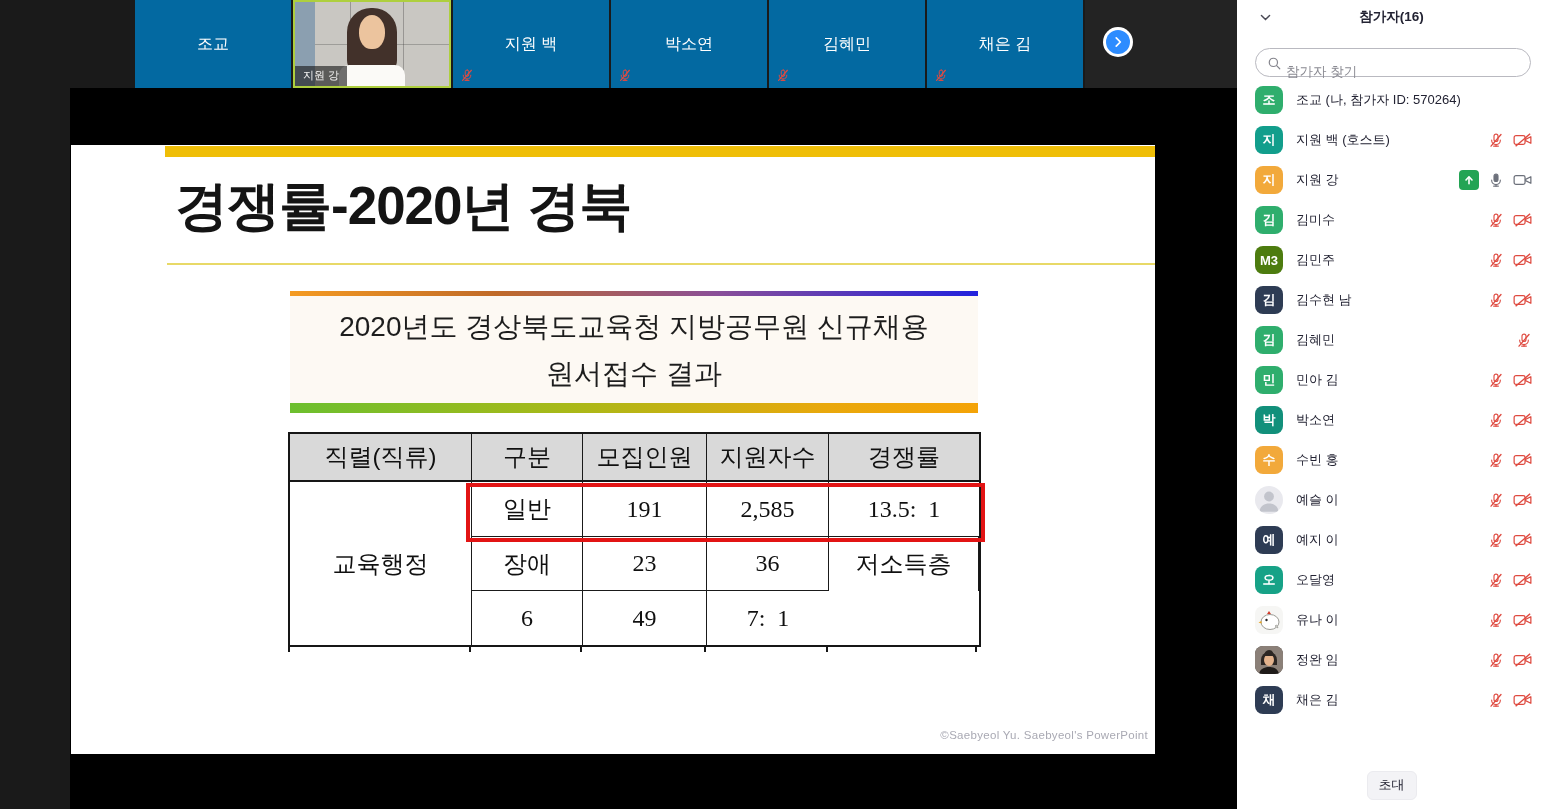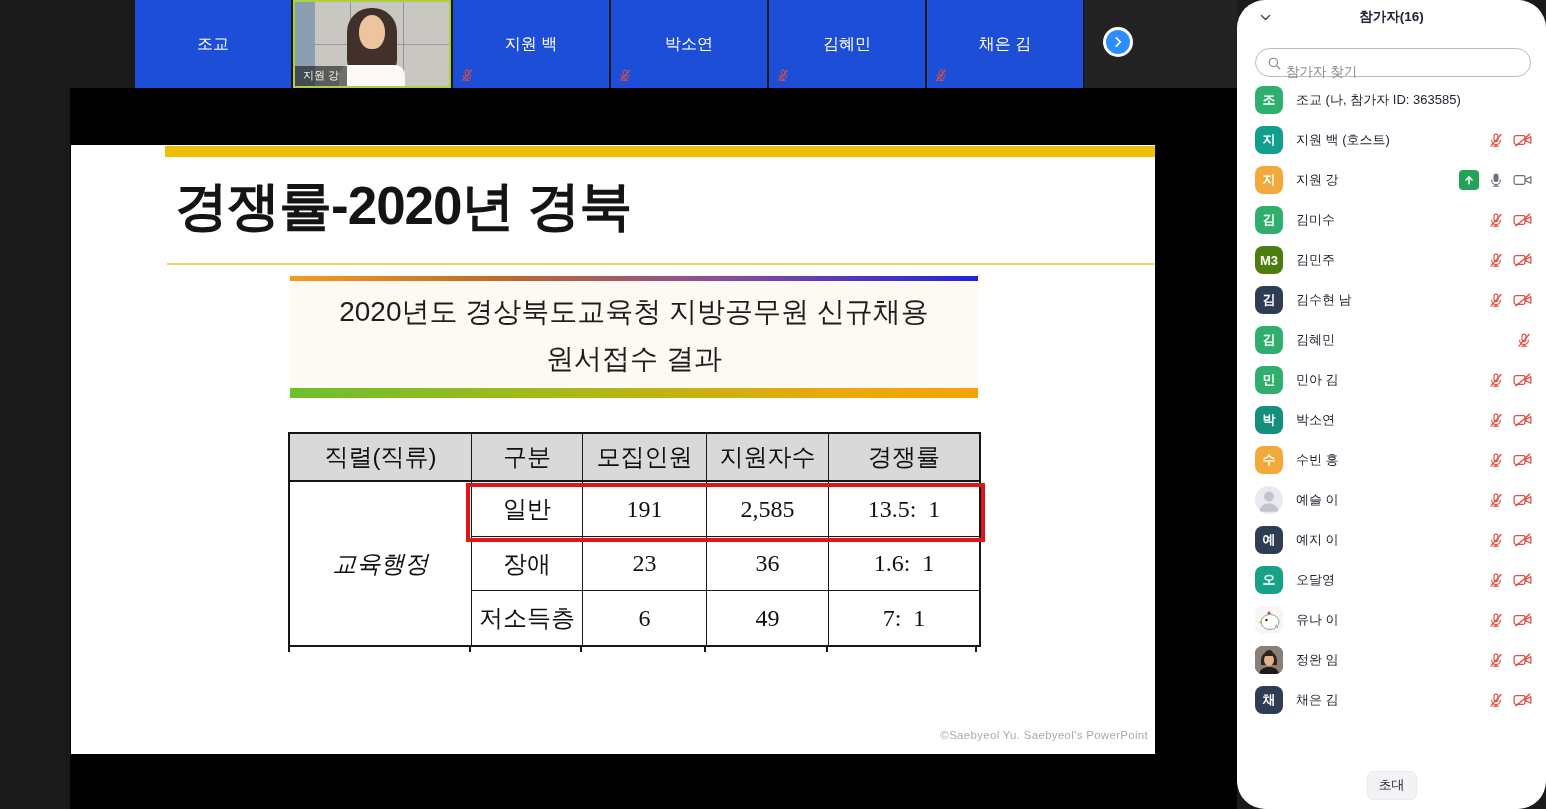--- a/index.html
+++ b/index.html
@@ -4,21 +4,21 @@
 <style>
   * { margin:0; padding:0; box-sizing:border-box; }
   html,body { background:#000; }
   .app { position:relative; width:1546px; height:809px; background:#1a1a1a; overflow:hidden;
          font-family:"Liberation Sans","DejaVu Sans",sans-serif; }
 
   
   .strip { position:absolute; left:0; top:0; width:1237px; height:88px; background:#1a1a1a; }
   .strip-right { position:absolute; left:1085px; top:0; width:152px; height:88px; background:#232323; }
   .tiles { position:absolute; left:135px; top:0; height:88px; display:flex; gap:2px; }
-  .tile { position:relative; width:156px; height:88px; background:#1d4ed8; display:flex; align-items:center; justify-content:center; flex:none; }
+  .tile { position:relative; width:156px; height:88px; background:#0369a1; display:flex; align-items:center; justify-content:center; flex:none; }
   .tile-name { color:#ffffff; font-size:16px; }
   .tile-mic { position:absolute; left:7px; bottom:5px; line-height:0; }
   .tile.video { width:158px; border:2px solid #aecf3e; overflow:hidden; }
   .v-bg { position:absolute; inset:0; background:linear-gradient(90deg,#8b9fb0 0%,#8b9fb0 13%,#c9c7c2 13%,#c9c7c2 100%); }
   .v-line1,.v-line2 { position:absolute; top:0; bottom:0; width:1px; background:rgba(60,60,60,.35); }
   .v-line1 { left:36%; } .v-line2 { left:70%; }
   .v-hline { position:absolute; top:50%; left:13%; right:0; height:1px; background:rgba(60,60,60,.3); }
   .v-hair { position:absolute; left:50%; top:6px; transform:translateX(-50%); width:50px; height:68px; background:#42312a; border-radius:24px 24px 16px 16px; }
   .v-shirt { position:absolute; left:50%; bottom:0; transform:translateX(-50%); width:66px; height:21px; background:#fbfaf7; border-radius:10px 10px 0 0; }
   .v-face { position:absolute; left:50%; top:13px; transform:translateX(-50%); width:26px; height:34px; background:#ecc49e; border-radius:50% 50% 46% 46%; }
@@ -27,43 +27,43 @@
               display:flex; align-items:center; justify-content:center; cursor:pointer; }
   .next-inner { width:24px; height:24px; border-radius:50%; background:#2d8cff; display:flex; align-items:center; justify-content:center; }
 
   
   .stage { position:absolute; left:70px; top:88px; width:1167px; height:727px; background:#000; }
   .slide { position:absolute; left:1px; top:57px; width:1084px; height:609px; background:#ffffff; }
   .top-bar { position:absolute; left:94px; top:1px; width:990px; height:11px; background:#efbe07; }
   .s-title { position:absolute; left:104px; top:26px; font-size:53px; font-weight:900; color:#141414; letter-spacing:-1px; }
   .t-underline { position:absolute; left:96px; top:118px; width:988px; height:2px; background:#e8d967; }
 
-  .sub-box { position:absolute; left:219px; top:131px; width:688px; height:122px; background:#fdf9f3; }
+  .sub-box { position:absolute; left:219px; top:146px; width:688px; height:122px; background:#fdf9f3; }
   .sub-top { height:5px; background:linear-gradient(90deg,#f59b21 0%,#c06a28 30%,#8a4f98 62%,#2222dd 100%); }
   .sub-body { height:107px; display:flex; flex-direction:column; align-items:center; justify-content:space-evenly; padding:4px 0 2px;
               font-size:28px; font-weight:500; color:#1d1d1d; }
   .sub-bottom { height:10px; background:linear-gradient(90deg,#6cbf2e 0%,#a8b918 40%,#e9a80c 78%,#f4a307 100%); }
 
   .t-table { position:absolute; left:217px; top:287px; display:grid;
              grid-template-columns:182px 111px 124px 122px 150px;
              grid-template-rows:48px 55px 54px 54px;
              border:2px solid #161616; background:#fff; }
   .t-cell { display:flex; align-items:center; justify-content:center; font-size:24px; color:#101010;
             border-right:1.5px solid #1a1a1a; border-bottom:1.5px solid #1a1a1a; white-space:pre; }
   .t-cell.hdr { background:#d9d9d9; border-bottom:2px solid #161616; }
   .t-cell.num { font-family:"Liberation Serif","DejaVu Serif",serif; }
   .t-cell.lastcol { border-right:none; }
   .t-cell.lastrow { border-bottom:none; }
-  .t-group { grid-column:1; grid-row:2/5;font-style:italic; }
+  .t-group { grid-column:1; grid-row:2/5; }
   .stub { position:absolute; width:2px; height:5px; background:#161616; top:502px; }
   .red-box { position:absolute; left:395px; top:338px; width:519px; height:59px; border:4px solid #e21414; z-index:5; pointer-events:none; }
   .s-footer { position:absolute; right:7px; top:584px; font-size:11.5px; color:#a9a9b3; letter-spacing:.3px; }
 
   
-  .panel { position:absolute; left:1237px; top:0; width:309px; height:809px; background:#ffffff;border-radius:28px; }
+  .panel { position:absolute; left:1237px; top:0; width:309px; height:809px; background:#ffffff; }
   .p-header { position:relative; height:36px; }
   .p-collapse { position:absolute; left:22px; top:11px; line-height:0; cursor:pointer; }
   .p-title { text-align:center; line-height:34px; font-size:13.5px; font-weight:700; color:#232333; }
   .p-search { position:absolute; left:18px; top:48px; width:276px; height:29px; border:1px solid #b9b9c0; border-radius:15px; background:#fff; }
   .p-search svg { position:absolute; left:11px; top:7px; }
   .p-search input { position:absolute; left:30px; top:1px; width:238px; height:42px; border:none; outline:none;
                     font-size:13.5px; color:#333; background:transparent; font-family:inherit; }
   .p-search input::placeholder { color:#8a8a92; }
   .p-list { position:absolute; left:0; top:80px; width:100%; }
   .p-row { height:40px; display:flex; align-items:center; padding:0 14px 0 18px; cursor:default; }
@@ -178,21 +178,20 @@
           <div class="t-cell hdr">지원자수</div>
           <div class="t-cell hdr lastcol">경쟁률</div>
           <div class="t-cell t-group lastrow">교육행정</div>
           <div class="t-cell ">일반</div>
           <div class="t-cell num">191</div>
           <div class="t-cell num">2,585</div>
           <div class="t-cell num lastcol">13.5:  1</div>
           <div class="t-cell ">장애</div>
           <div class="t-cell num">23</div>
           <div class="t-cell num">36</div>
-          <div class="t-cell num lastcol">1.6:  1</div>
           <div class="t-cell  lastrow">저소득층</div>
           <div class="t-cell num lastrow">6</div>
           <div class="t-cell num lastrow">49</div>
           <div class="t-cell num lastcol lastrow">7:  1</div>
         </div>
 
       <div class="stub" style="left:217px"></div>
       <div class="stub" style="left:398px"></div>
       <div class="stub" style="left:509px"></div>
       <div class="stub" style="left:633px"></div>
@@ -216,21 +215,21 @@
     <div class="p-search">
       <svg width="15" height="15" viewBox="0 0 20 20" fill="none" stroke="#85858d" stroke-width="1.6" stroke-linecap="round">
           <circle cx="8.5" cy="8.5" r="5.5"></circle>
           <line x1="12.8" y1="12.8" x2="17" y2="17"></line>
         </svg>
       <input placeholder="참가자 찾기" style="">
     </div>
     <div class="p-list" id="p-list">
         <div class="p-row">
           <span class="p-avatar" style="background: rgb(47, 174, 109);">조</span>
-          <span class="p-name">조교 (나, 참가자 ID: 363585)</span>
+          <span class="p-name">조교 (나, 참가자 ID: 570264)</span>
           <span class="p-icons"></span>
         </div>
         <div class="p-row">
           <span class="p-avatar" style="background: rgb(18, 158, 140);">지</span>
           <span class="p-name">지원 백 (호스트)</span>
           <span class="p-icons">
             <svg width="16" height="17" viewBox="0 0 24 24">
               <g fill="none" stroke="#df4b41" stroke-width="1.7" stroke-linecap="round">
                 <rect x="9" y="2.5" width="6" height="11" rx="3"></rect>
                 <path d="M5.5 11.5a6.5 6.5 0 0 0 13 0"></path>

